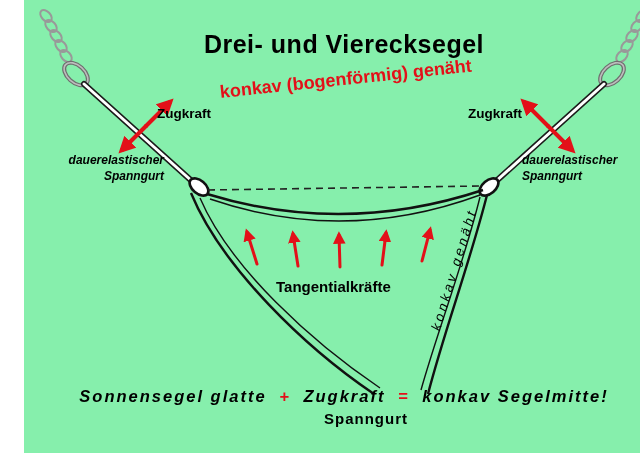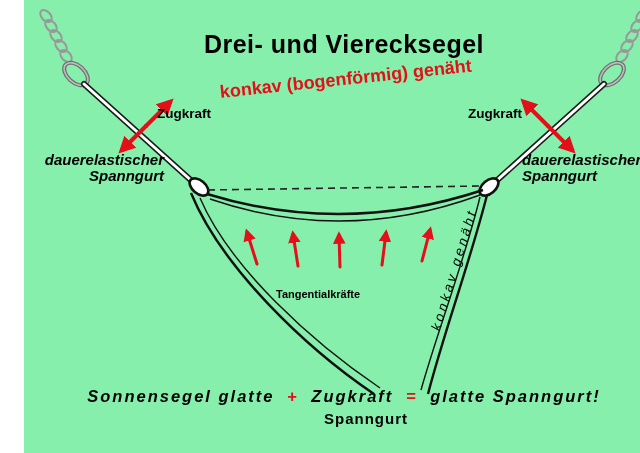--- a/index.html
+++ b/index.html
@@ -8,24 +8,24 @@
     font-family:"Liberation Sans",sans-serif;color:#000;margin-left:24px;
   }
   .stage svg{position:absolute;left:0;top:0;}
   .txt{position:absolute;}
   .title{top:30px;left:0;width:640px;text-align:center;font-size:25px;font-weight:bold;letter-spacing:.5px;}
   .subtitle{top:82px;left:196px;transform:rotate(-6deg);transform-origin:left center;
     font-size:18px;font-weight:bold;color:var(--accent-red,#e31019);white-space:nowrap;}
   .zug{font-size:13.5px;font-weight:bold;}
   .zug-left{top:106px;left:133px;}
   .zug-right{top:106px;left:444px;}
-  .spann{font-size:15px;font-weight:bold;font-style:italic;line-height:16px;}
+  .spann{font-size:12px;font-weight:bold;font-style:italic;line-height:16px;}
   .spann-left{top:152px;left:4px;width:136px;text-align:right;}
   .spann-right{top:152px;left:498px;width:150px;text-align:left;}
-  .tangential{top:288px;left:252px;font-size:11px;font-weight:bold;}
+  .tangential{top:278px;left:252px;font-size:15px;font-weight:bold;}
   .edge-seam{top:262px;left:362px;width:136px;text-align:center;transform:rotate(-73deg);
     font-style:italic;font-size:13.5px;letter-spacing:3px;white-space:nowrap;}
   .formula{top:387px;left:0;width:640px;text-align:center;font-size:16.5px;font-weight:bold;
     font-style:italic;letter-spacing:2px;white-space:nowrap;}
   .formula .op{color:var(--accent-red,#e31019);margin:0 6px;}
   .formula2{top:410px;left:262px;width:160px;text-align:center;font-size:15px;font-weight:bold;letter-spacing:1px;}
 </style>
 </head>
 <body>
 
@@ -127,17 +127,17 @@
   </div>
 
   <div class="txt tangential">Tangentialkräfte</div>
   <div class="txt edge-seam">konkav genäht</div>
 
   <div class="txt formula">
     <span>Sonnensegel glatte</span>
     <span class="op">+</span>
     <span>Zugkraft</span>
     <span class="op">=</span>
-    <span>glatte Spanngurt!</span>
+    <span>konkav Segelmitte!</span>
   </div>
   <div class="txt formula2">Spanngurt</div>
 
 </div>
 
 </body></html>

